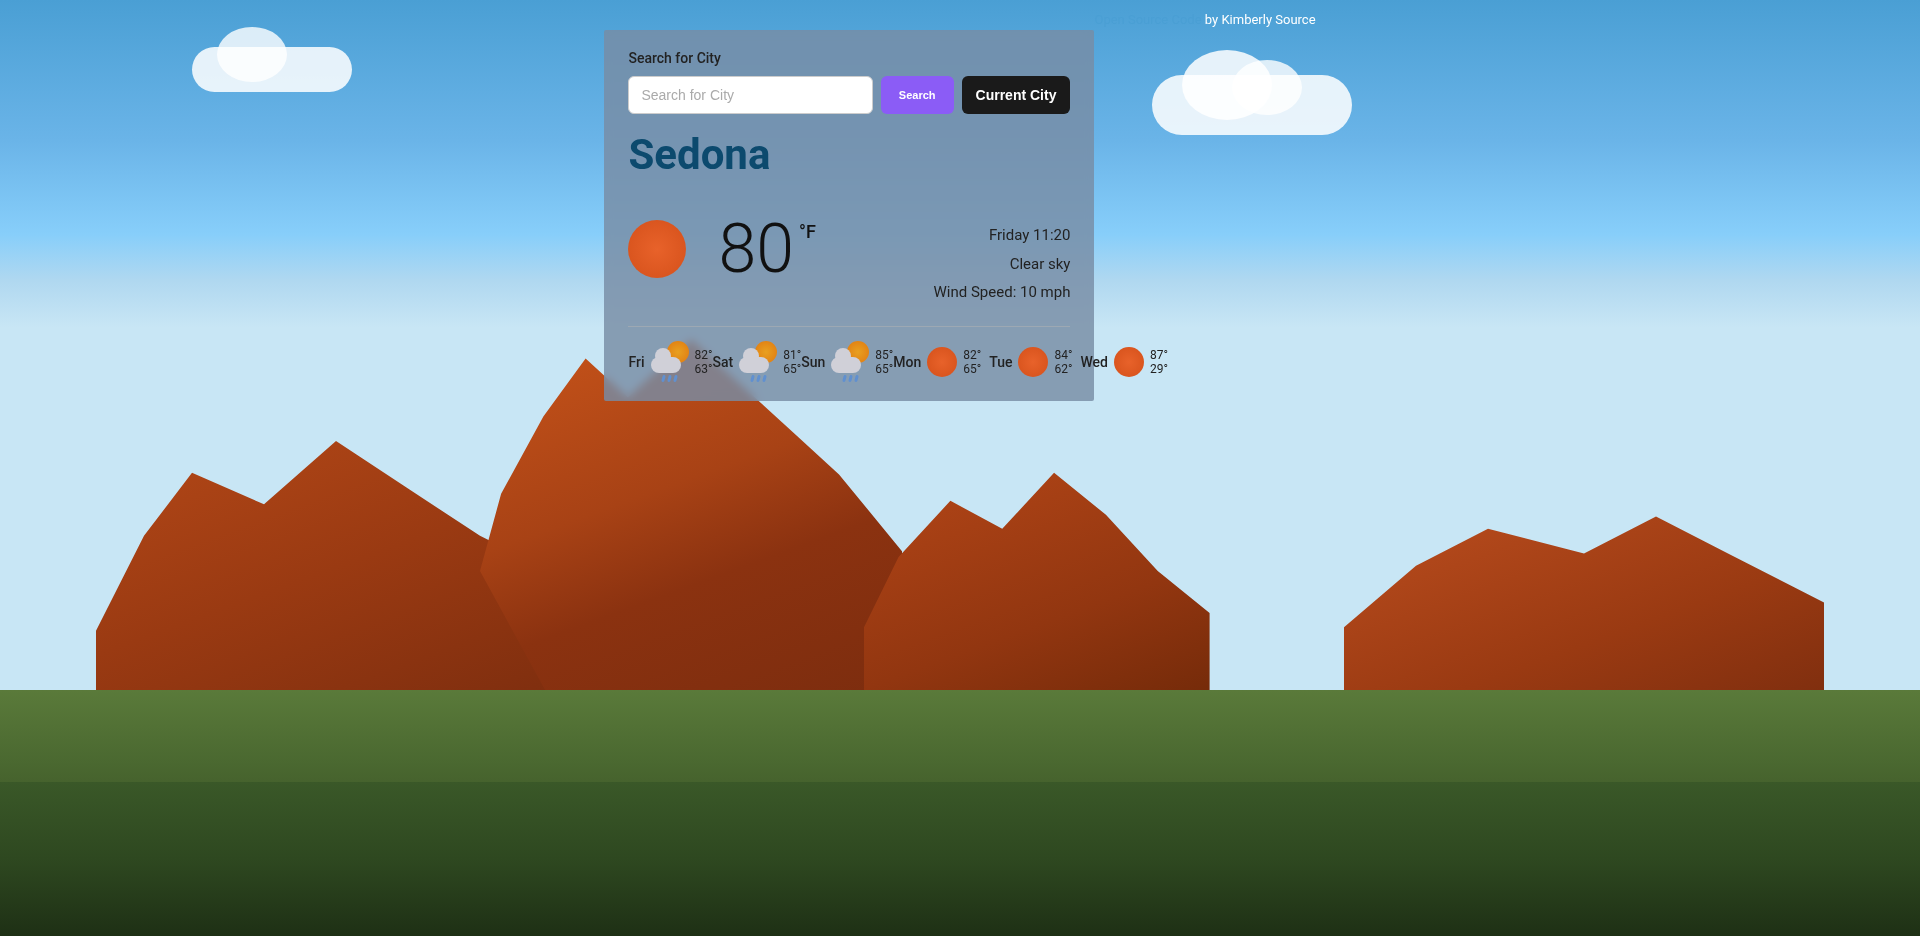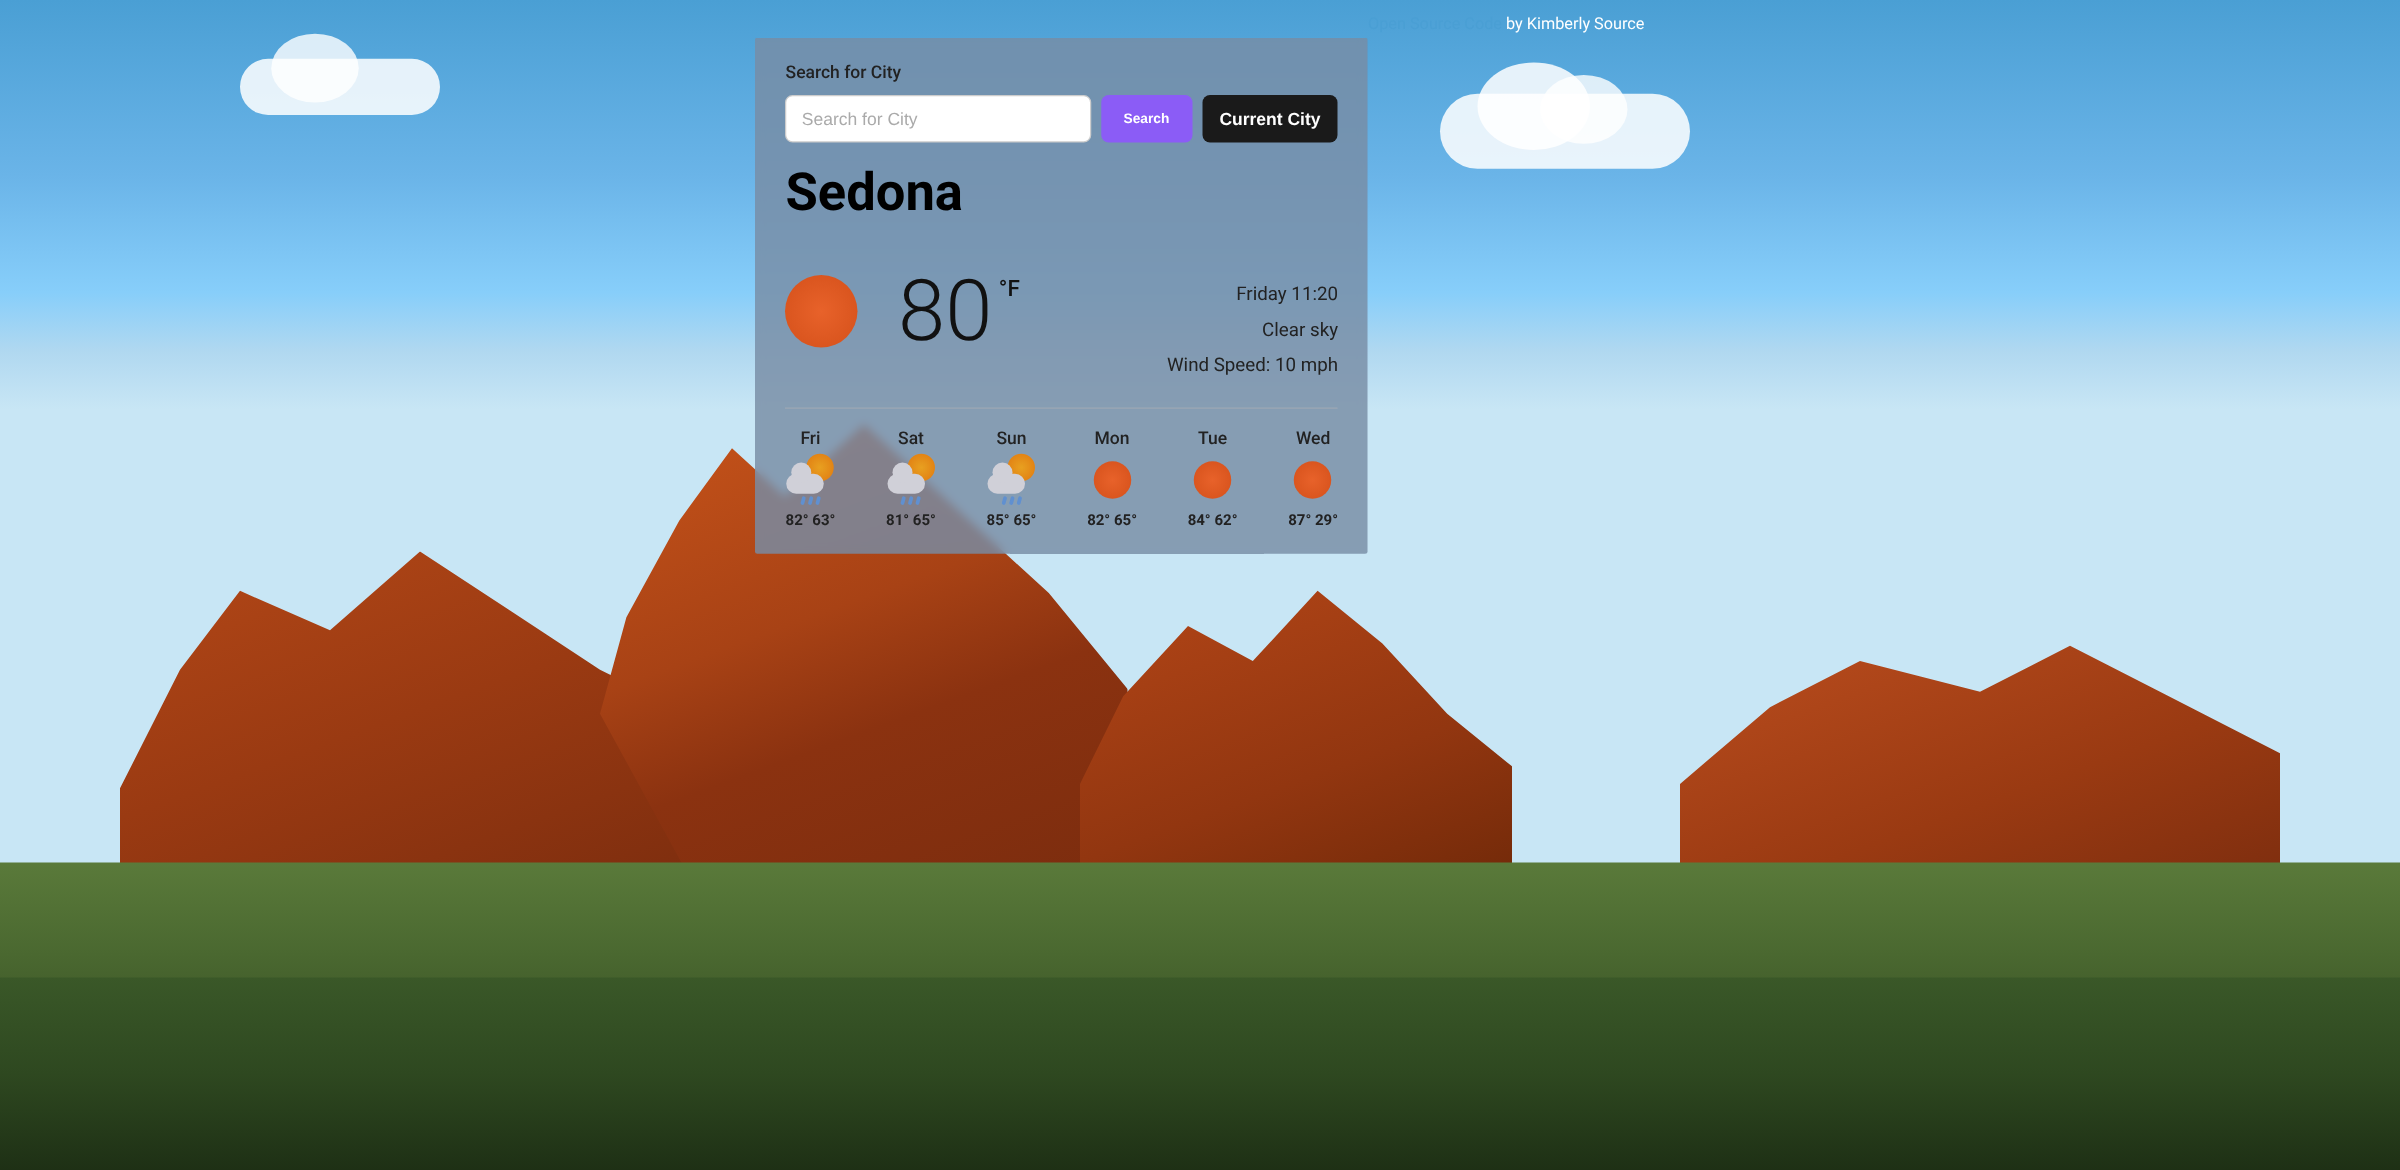--- a/index.html
+++ b/index.html
@@ -197,21 +197,21 @@
       border-radius: 6px;
       font-size: 14px;
       font-weight: 600;
       cursor: pointer;
       white-space: nowrap;
     }
 
     .city-name {
       font-size: 42px;
       font-weight: 700;
-      color: #000000;
+      color: #0c4a6e;
       margin-bottom: 10px;
     }
 
     .main-weather {
       display: flex;
       align-items: center;
       justify-content: space-between;
       margin-bottom: 16px;
     }
 
@@ -264,21 +264,20 @@
       margin: 8px 0 16px 0;
     }
 
     .forecast {
       display: flex;
       justify-content: space-between;
     }
 
     .forecast-day {
       display: flex;
-      flex-direction: column;
       align-items: center;
       gap: 6px;
     }
 
     .forecast-day-name {
       font-size: 14px;
       color: #222;
       font-weight: 500;
     }
 
@@ -355,21 +354,20 @@
       width: 3px;
       height: 7px;
       background: #6090d0;
       border-radius: 2px;
       transform: rotate(15deg);
     }
 
     .forecast-temps {
       font-size: 12px;
       color: #222;
-      font-weight: bold;
     }
 
     .footer {
       text-align: center;
       margin-top: 12px;
       font-size: 13px;
       color: #fff;
       position: relative;
       z-index: 10;
     }

